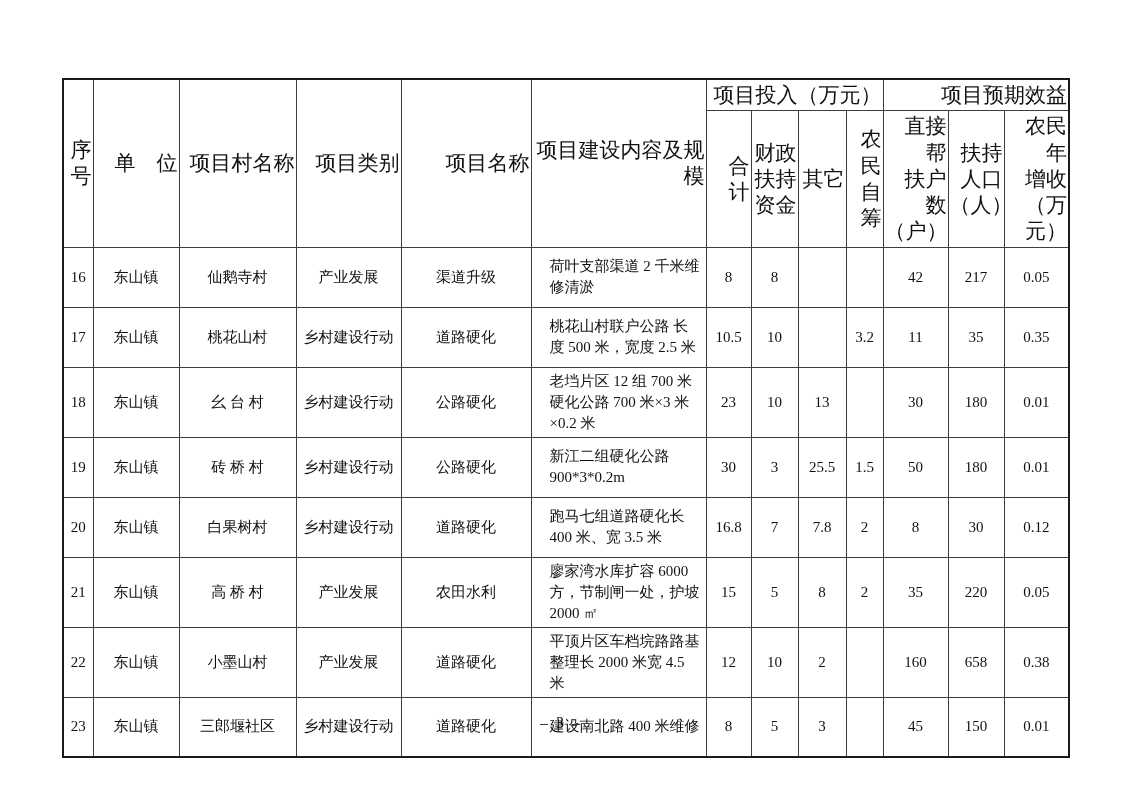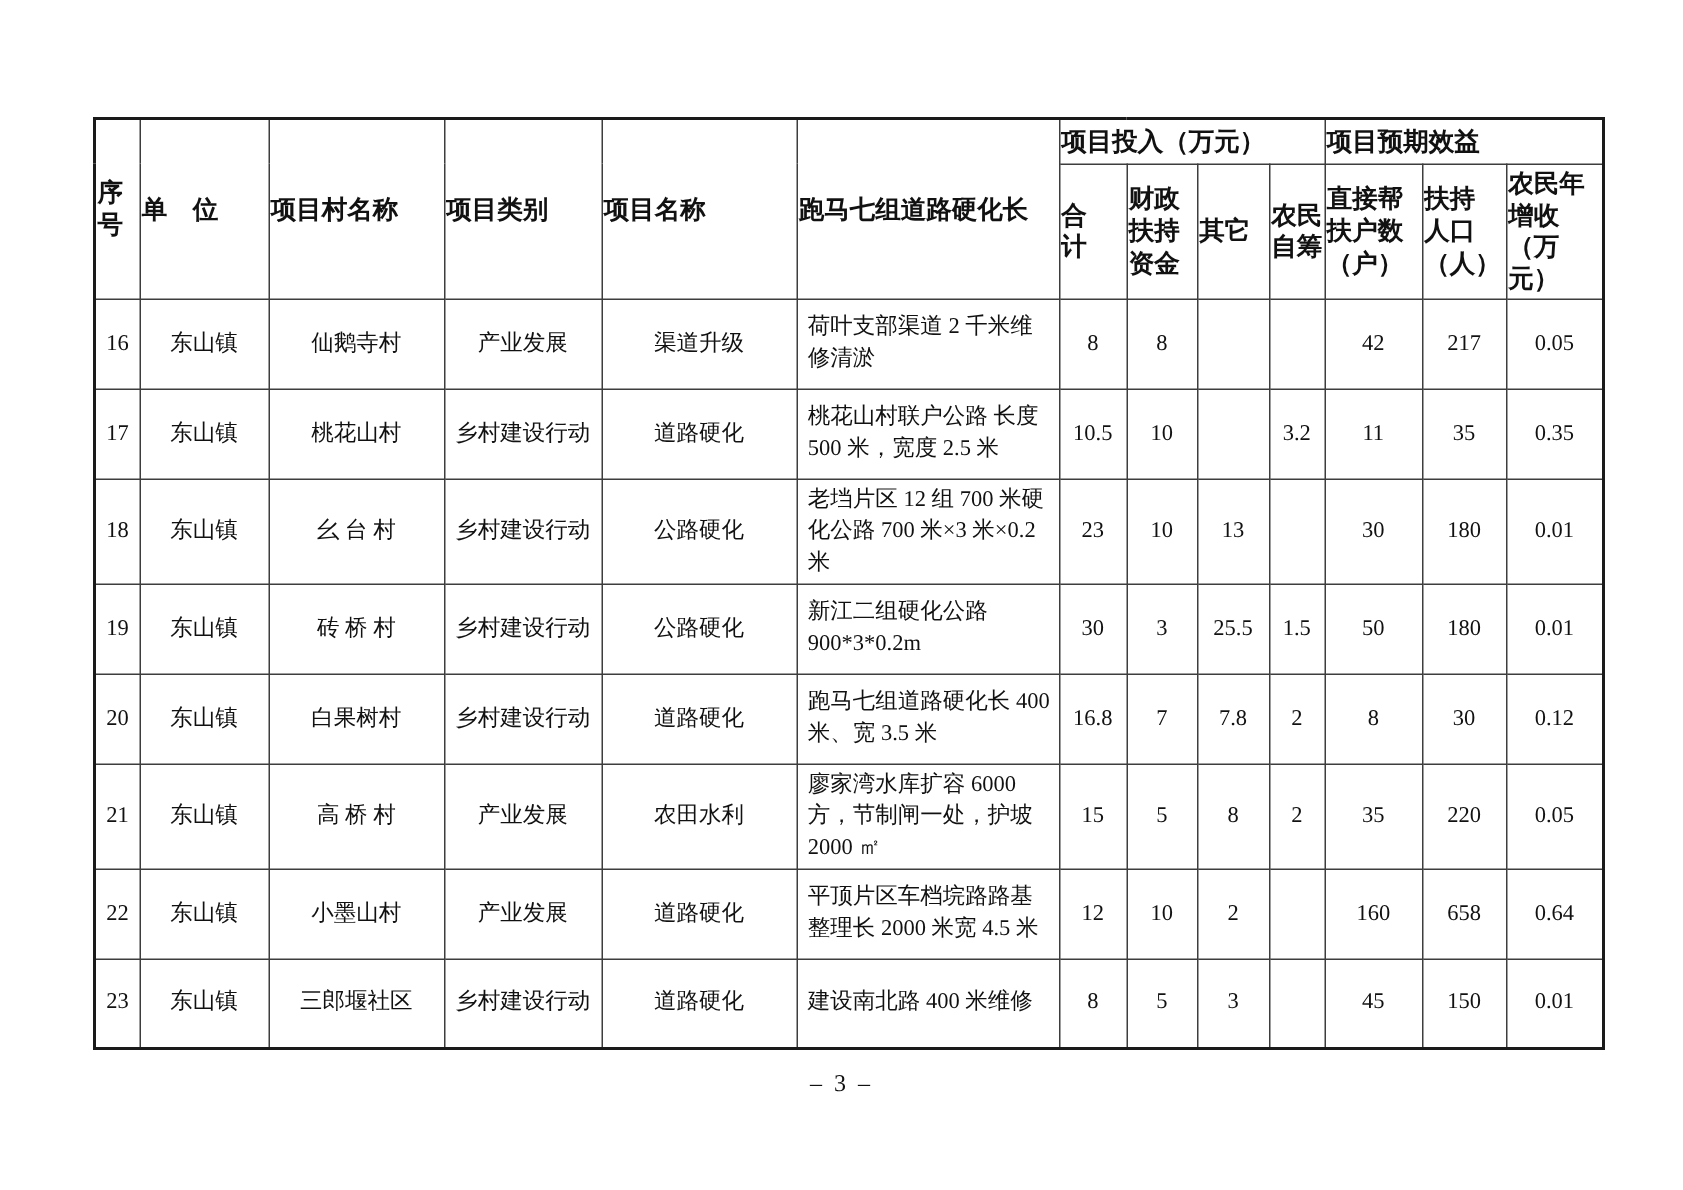--- a/index.html
+++ b/index.html
@@ -25,36 +25,36 @@
     table-layout: fixed;
     border: 2px solid #1a1a1a;
   }
   .data-table th, .data-table td {
     border: 1px solid #3d3d3d;
     vertical-align: middle;
     overflow: hidden;
   }
   .data-table th {
     font-family: "Liberation Sans", "DejaVu Sans", sans-serif;
-    font-weight: bold;
-    font-size: 17px;
-    text-align: left;
+    font-weight: normal;
+    font-size: 21px;
+    text-align: right;
     white-space: pre-line;
     line-height: 1.25;
     padding: 2px 1px;
   }
   tr.group-row { height: 30px; }
   tr.sub-row   { height: 76px; }
   .data-table td {
     font-size: 15px;
     line-height: 1.4;
     padding: 3px 4px;
   }
   td.center-cell { text-align: center; }
-  td.content-cell { text-align: left; padding-left: 7px; padding-right: 5px; }
+  td.content-cell { text-align: left; padding-left: 18px; padding-right: 5px; }
   .footer {
     position: absolute;
     left: 0;
     top: 714px;
     width: 1122px;
     text-align: center;
     font-size: 16px;
     letter-spacing: 2px;
     font-family: "Liberation Serif", "DejaVu Serif", serif;
   }
@@ -81,21 +81,21 @@
       <col style="width:65px">
     </colgroup>
     <thead>
       <tr class="group-row">
         <th rowspan="2">序
 号</th>
         <th rowspan="2">单　位</th>
         <th rowspan="2">项目村名称</th>
         <th rowspan="2">项目类别</th>
         <th rowspan="2">项目名称</th>
-        <th rowspan="2">跑马七组道路硬化长</th>
+        <th rowspan="2">项目建设内容及规模</th>
         <th colspan="4">项目投入（万元）</th>
         <th colspan="3">项目预期效益</th>
       </tr>
       <tr class="sub-row">
         <th>合
 计</th>
         <th>财政
 扶持
 资金</th>
         <th>其它</th>
@@ -209,21 +209,21 @@
           <td class="center-cell">小墨山村</td>
           <td class="center-cell">产业发展</td>
           <td class="center-cell">道路硬化</td>
           <td class="content-cell">平顶片区车档垸路路基整理长 2000 米宽 4.5 米</td>
           <td class="center-cell">12</td>
           <td class="center-cell">10</td>
           <td class="center-cell">2</td>
           <td class="center-cell"></td>
           <td class="center-cell">160</td>
           <td class="center-cell">658</td>
-          <td class="center-cell">0.64</td>
+          <td class="center-cell">0.38</td>
         </tr>
         <tr style="height: 60px;">
           <td class="center-cell">23</td>
           <td class="center-cell">东山镇</td>
           <td class="center-cell">三郎堰社区</td>
           <td class="center-cell">乡村建设行动</td>
           <td class="center-cell">道路硬化</td>
           <td class="content-cell">建设南北路 400 米维修</td>
           <td class="center-cell">8</td>
           <td class="center-cell">5</td>

